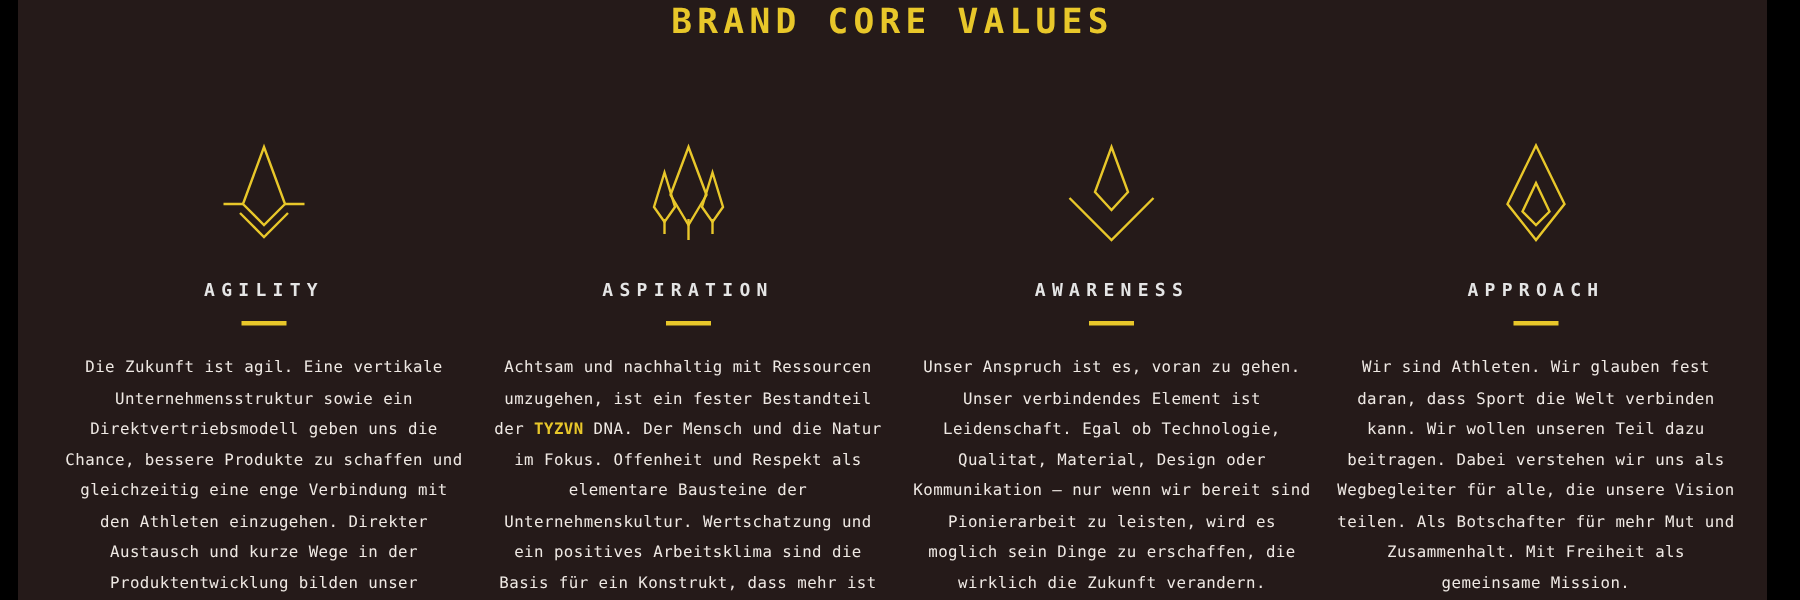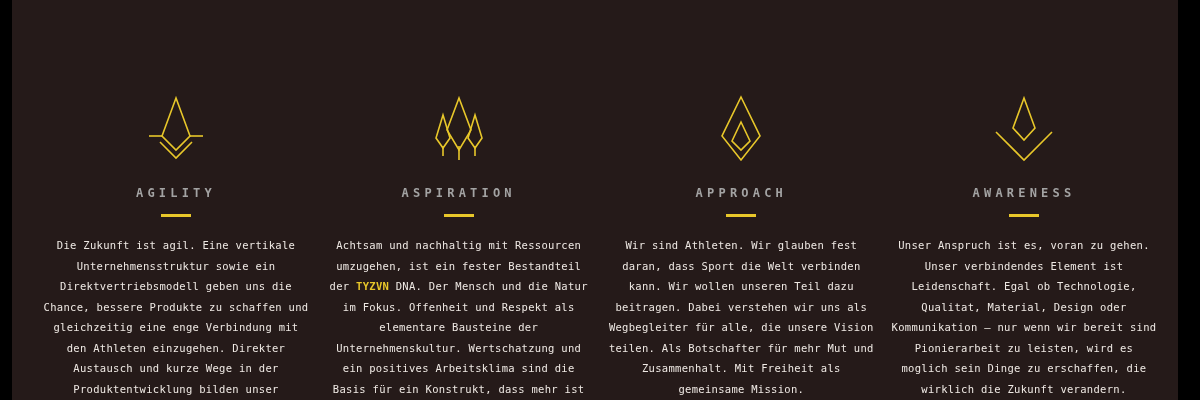--- a/index.html
+++ b/index.html
@@ -66,21 +66,21 @@
 
   .icon-wrap {
     height: 72px;
     display: flex;
     align-items: center;
     justify-content: center;
   }
 
   .value-title {
     margin-top: 22px;
-    color: #a3a3a3;
+    color: #e5e5e5;
     font-family: "DejaVu Sans Mono", monospace;
     font-size: 12px;
     font-weight: bold;
     letter-spacing: 4.2px;
     white-space: nowrap;
   }
 
   .divider {
     margin-top: 14px;
     width: 30px;
@@ -118,20 +118,21 @@
 </head>
 <body>
 
 <div id="page">
 
   <div class="edge edge-left"></div>
   <div class="edge edge-right"></div>
 
   <div id="canvas">
 
+    <div id="section-title">BRAND CORE VALUES</div>
 
     <div id="columns">
 
       <div class="column">
         <div class="icon-wrap">
           <svg width="66" height="68" viewBox="0 0 66 68" fill="none" stroke="#e8c72a" stroke-width="1.6">
             <path d="M33 4 L47 42 L33 56 L19 42 Z"></path>
             <path d="M6 42 L19 42"></path>
             <path d="M47 42 L60 42"></path>
             <path d="M17 48 L33 64 L49 48"></path>
@@ -158,40 +159,40 @@
         <div class="value-title">ASPIRATION</div>
         <div class="divider"></div>
         <div class="value-body">
           <span>Achtsam und nachhaltig mit Ressourcen umzugehen, ist ein fester Bestandteil der </span><span class="highlight">TYZVN</span><span> DNA. Der Mensch und die Natur im Fokus. Offenheit und Respekt als elementare Bausteine der Unternehmenskultur. Wertschatzung und ein positives Arbeitsklima sind die Basis für ein Konstrukt, dass mehr ist als ein Unternehmen fur Sportbekleidung.</span>
         </div>
       </div>
 
       <div class="column">
         <div class="icon-wrap">
           <svg width="66" height="68" viewBox="0 0 66 68" fill="none" stroke="#e8c72a" stroke-width="1.6">
+            <path d="M33 4 L44 34 L33 46 L22 34 Z"></path>
+            <path d="M5 38 L33 66 L61 38"></path>
+          </svg>
+        </div>
+        <div class="value-title">AWARENESS</div>
+        <div class="divider"></div>
+        <div class="value-body">
+          <span>Unser Anspruch ist es, voran zu gehen. Unser verbindendes Element ist Leidenschaft. Egal ob Technologie, Qualitat, Material, Design oder Kommunikation – nur wenn wir bereit sind Pionierarbeit zu leisten, wird es moglich sein Dinge zu erschaffen, die wirklich die Zukunft verandern.</span><span class="highlight"></span><span></span>
+        </div>
+      </div>
+
+      <div class="column">
+        <div class="icon-wrap">
+          <svg width="66" height="68" viewBox="0 0 66 68" fill="none" stroke="#e8c72a" stroke-width="1.6">
             <path d="M33 3 L52 42 L33 66 L14 42 Z"></path>
             <path d="M33 28 L42 47 L33 56 L24 47 Z"></path>
           </svg>
         </div>
         <div class="value-title">APPROACH</div>
         <div class="divider"></div>
         <div class="value-body">
           <span>Wir sind Athleten. Wir glauben fest daran, dass Sport die Welt verbinden kann. Wir wollen unseren Teil dazu beitragen. Dabei verstehen wir uns als Wegbegleiter für alle, die unsere Vision teilen. Als Botschafter für mehr Mut und Zusammenhalt. Mit Freiheit als gemeinsame Mission.</span><span class="highlight"></span><span></span>
         </div>
       </div>
 
-      <div class="column">
-        <div class="icon-wrap">
-          <svg width="66" height="68" viewBox="0 0 66 68" fill="none" stroke="#e8c72a" stroke-width="1.6">
-            <path d="M33 4 L44 34 L33 46 L22 34 Z"></path>
-            <path d="M5 38 L33 66 L61 38"></path>
-          </svg>
-        </div>
-        <div class="value-title">AWARENESS</div>
-        <div class="divider"></div>
-        <div class="value-body">
-          <span>Unser Anspruch ist es, voran zu gehen. Unser verbindendes Element ist Leidenschaft. Egal ob Technologie, Qualitat, Material, Design oder Kommunikation – nur wenn wir bereit sind Pionierarbeit zu leisten, wird es moglich sein Dinge zu erschaffen, die wirklich die Zukunft verandern.</span><span class="highlight"></span><span></span>
-        </div>
-      </div>
-
     </div>
   </div>
 </div>
 
 </body></html>

